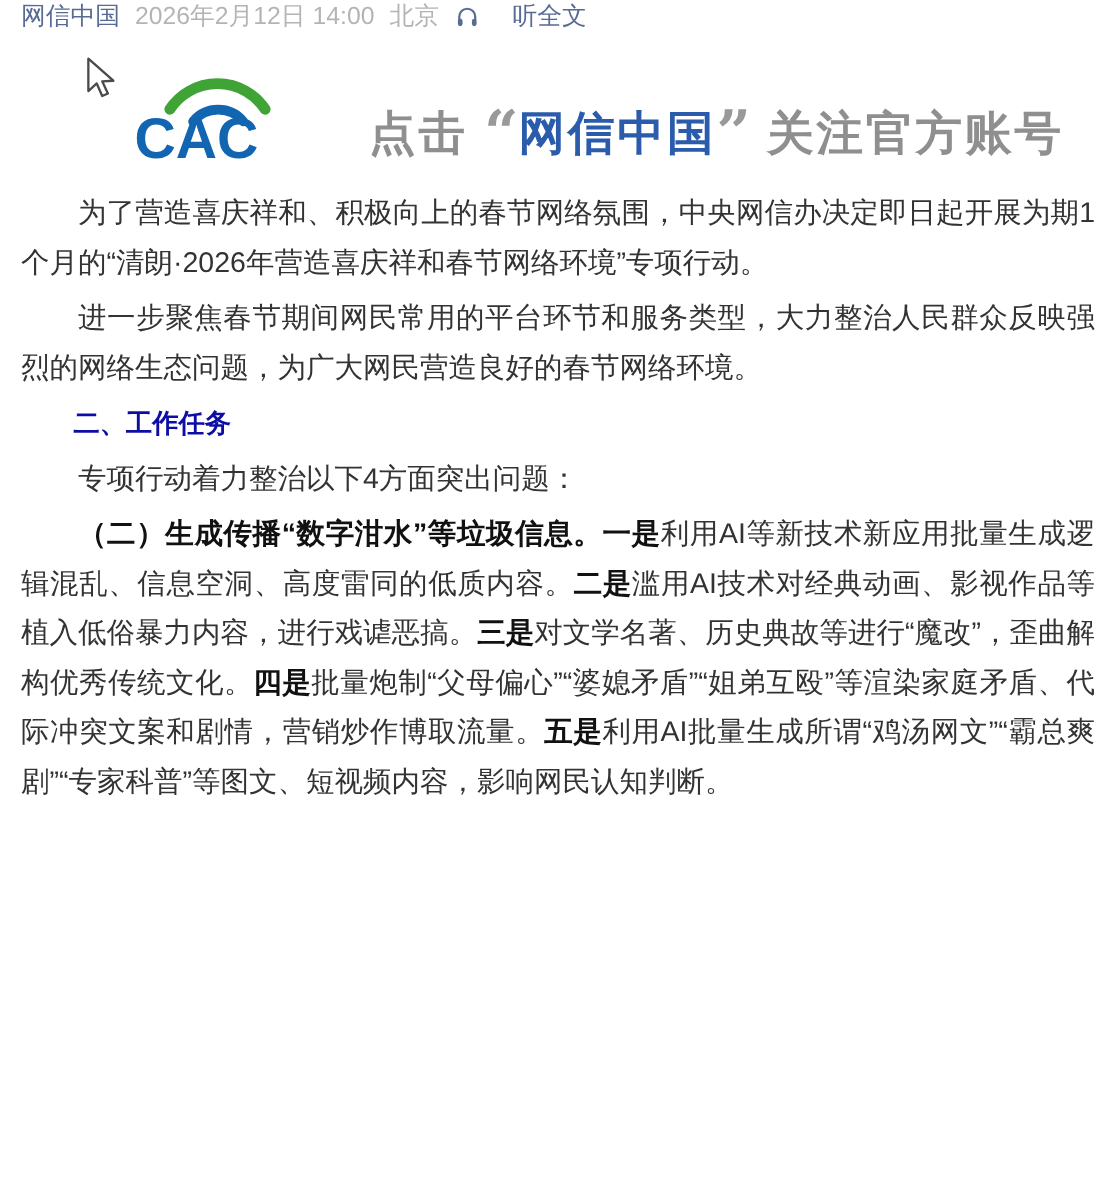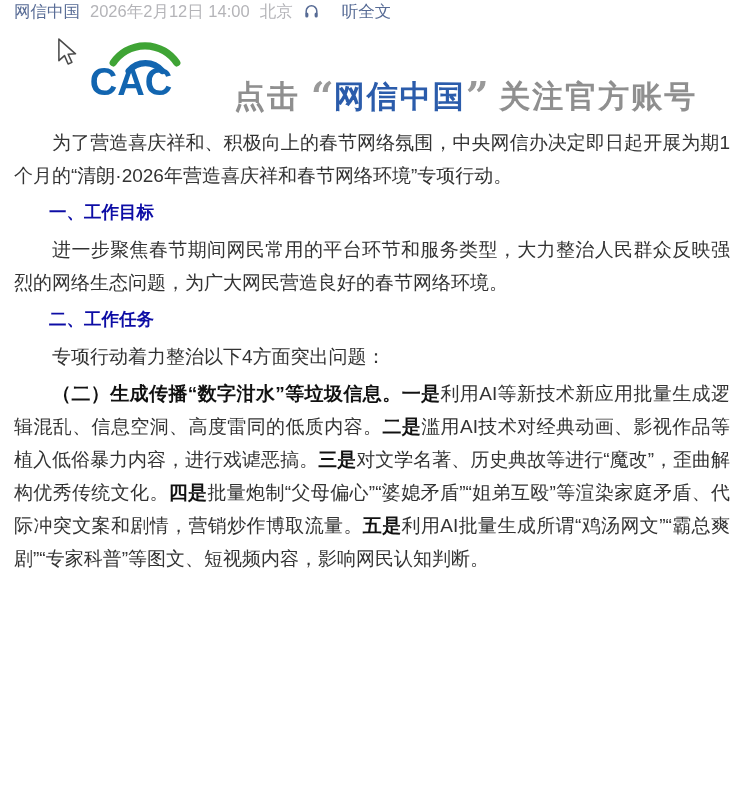--- a/index.html
+++ b/index.html
@@ -40,23 +40,23 @@
     cursor: pointer;
   }
   .listen svg { display: block; }
 
   
   .banner {
     position: relative;
     height: 82px;
     margin: 2px 0 14px;
     display: flex;
-    align-items: center;
+    align-items: flex-end;
     padding-left: 72px;
-    gap: 30px;
+    gap: 42px;
     cursor: pointer;
   }
   .cursor-icon { position: absolute; left: 42px; top: 8px; }
   .cac-logo svg { display: block; }
   .banner-caption {
     font-size: 31px;
     font-weight: 700;
     letter-spacing: 2px;
     white-space: nowrap;
     margin-top: 48px;
@@ -118,20 +118,19 @@
         <path d="M30 24 A 42 42 0 0 1 100 24" stroke="#3fa435" stroke-width="8" fill="none" stroke-linecap="round"></path>
         <path d="M47 33 A 24 24 0 0 1 84 33" stroke="#1265b0" stroke-width="7" fill="none" stroke-linecap="round"></path>
         <text x="4" y="60" font-size="42" font-weight="bold" fill="#1265b0" font-family="Liberation Sans, sans-serif">CAC</text>
       </svg>
     </span>
     <span class="banner-caption"><span class="seg-gray">点击 </span><span class="seg-quote">“</span><span class="seg-blue">网信中国</span><span class="seg-quote">”</span><span class="seg-gray"> 关注官方账号</span></span>
   </div>
 
   <div class="article-body">
       <div class="paragraph"><span>为了营造喜庆祥和、积极向上的春节网络氛围，中央网信办决定即日起开展为期1个月的“清朗·2026年营造喜庆祥和春节网络环境”专项行动。</span></div>
-      <div class="section-heading"><span>一、工作目标</span></div>
       <div class="paragraph"><span>进一步聚焦春节期间网民常用的平台环节和服务类型，大力整治人民群众反映强烈的网络生态问题，为广大网民营造良好的春节网络环境。</span></div>
       <div class="section-heading"><span>二、工作任务</span></div>
       <div class="paragraph"><span>专项行动着力整治以下4方面突出问题：</span></div>
       <div class="paragraph"><span class="bold">（二）生成传播“数字泔水”等垃圾信息。</span><span class="bold">一是</span><span>利用AI等新技术新应用批量生成逻辑混乱、信息空洞、高度雷同的低质内容。</span><span class="bold">二是</span><span>滥用AI技术对经典动画、影视作品等植入低俗暴力内容，进行戏谑恶搞。</span><span class="bold">三是</span><span>对文学名著、历史典故等进行“魔改”，歪曲解构优秀传统文化。</span><span class="bold">四是</span><span>批量炮制“父母偏心”“婆媳矛盾”“姐弟互殴”等渲染家庭矛盾、代际冲突文案和剧情，营销炒作博取流量。</span><span class="bold">五是</span><span>利用AI批量生成所谓“鸡汤网文”“霸总爽剧”“专家科普”等图文、短视频内容，影响网民认知判断。</span></div>
     </div>
 
 </div>
 
 </body></html>

